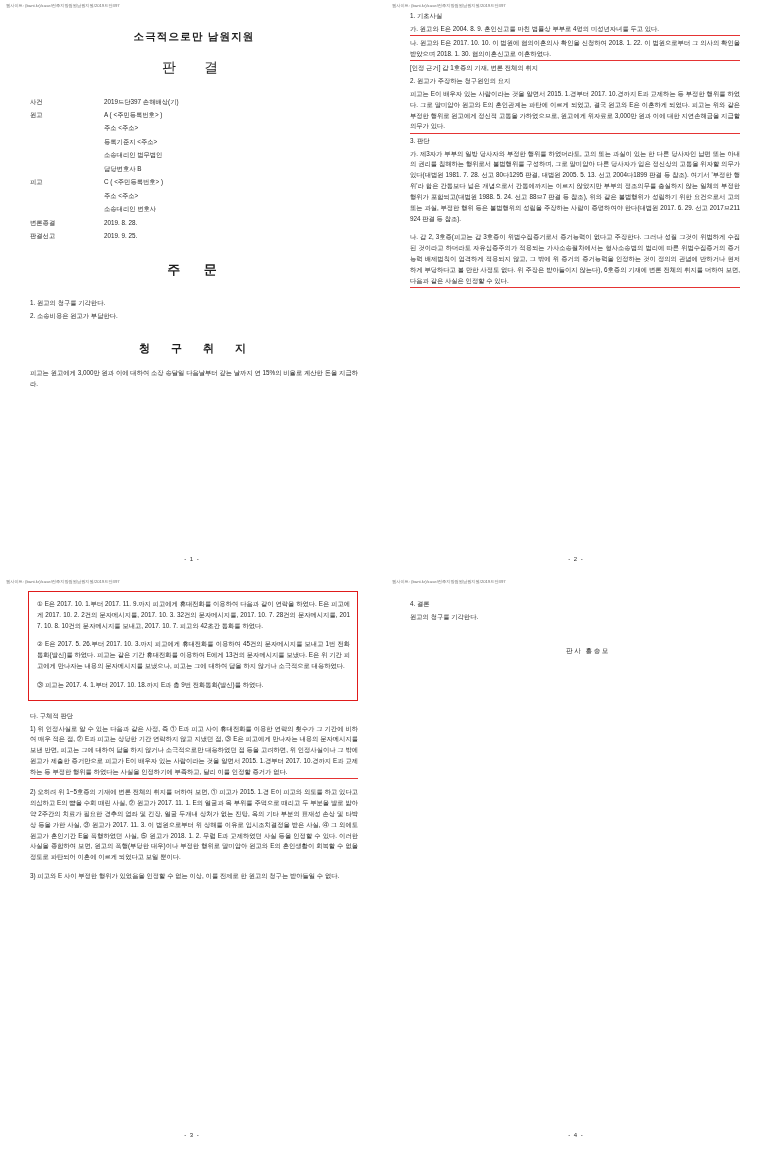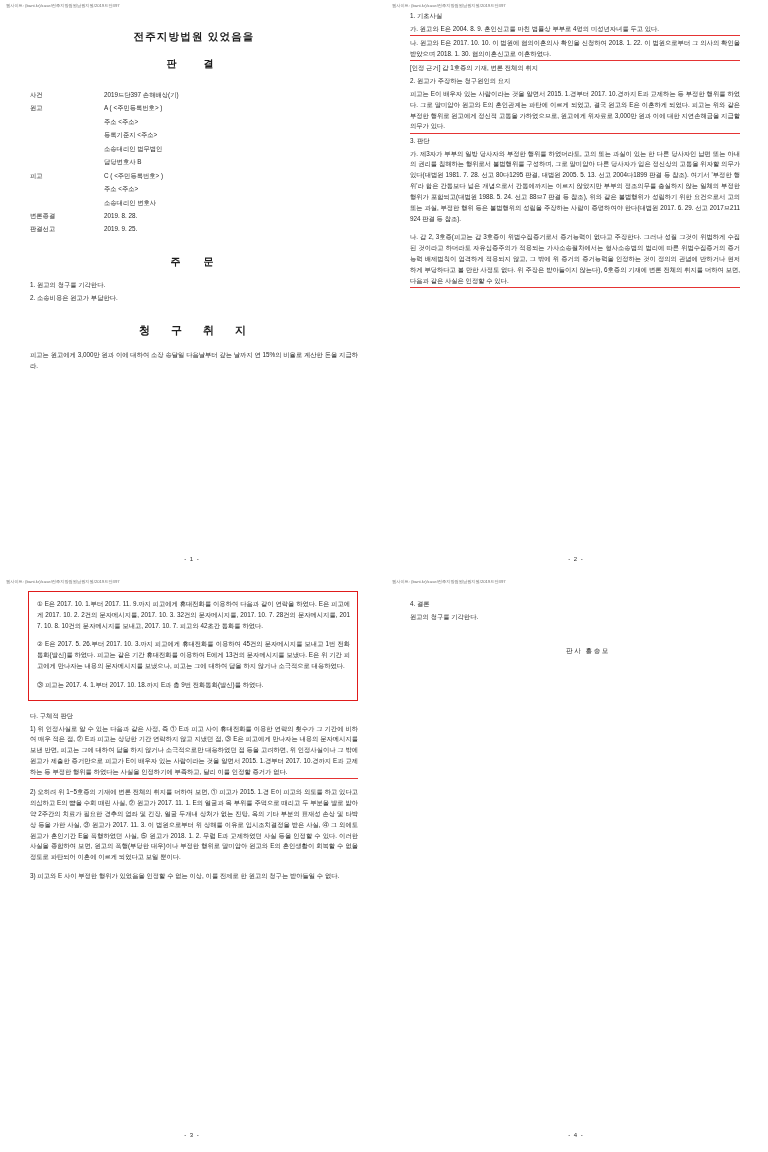--- a/index.html
+++ b/index.html
@@ -45,31 +45,31 @@
 
   .court-title {
     text-align: center;
     font-size: 10.5px;
     font-weight: bold;
     letter-spacing: 1.2px;
     margin: 16px 0 10px 0;
   }
   .doc-kind {
     text-align: center;
-    font-size: 10px;
-    font-weight: bold;
+    font-size: 14px;
+    font-weight: normal;
     letter-spacing: 12px;
     margin: 2px 0 16px 4px;
   }
   .section-head {
     text-align: center;
-    font-size: 10px;
+    font-size: 13px;
     font-weight: bold;
     letter-spacing: 10px;
-    margin: 16px 0 10px 6px;
+    margin: 16px 0 16px 6px;
   }
   .section-head-2 {
     text-align: center;
     font-size: 11px;
     font-weight: bold;
     letter-spacing: 9px;
     margin: 18px 0 10px 6px;
   }
   .reason-head {
     text-align: center;
@@ -130,21 +130,21 @@
   .spacer-md { height: 12px; }
 </style>
 </head>
 <body>
 
 <div class="page-wrap">
 
   <div class="sheet" id="sheet-1">
     <div class="scanhdr">웹사이트: (bant.kr)/case/전주지방법원남원지원/2019드단397</div>
     <div class="body">
-      <div class="court-title">전주지방법원 있었음을</div>
+      <div class="court-title">소극적으로만 남원지원</div>
       <div class="doc-kind">판     결</div>
 
       <table class="meta">
         <tbody>
             <tr>
           <td class="k">사건</td>
           <td class="v">2019드단397 손해배상(기)</td>
         </tr>
         <tr>
           <td class="k">원고</td>

